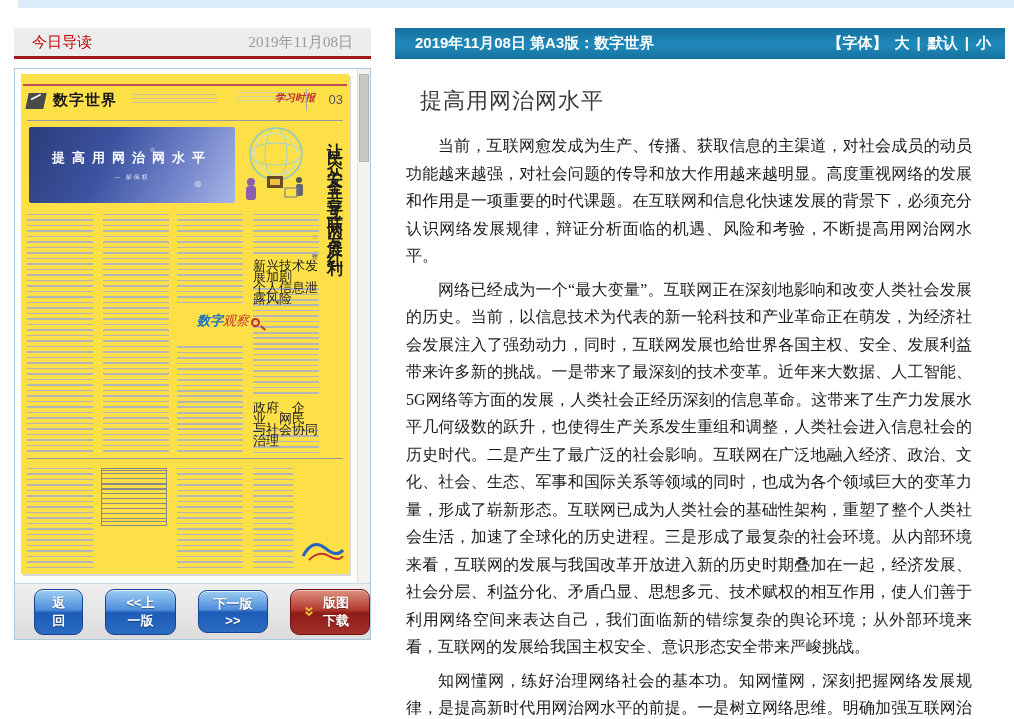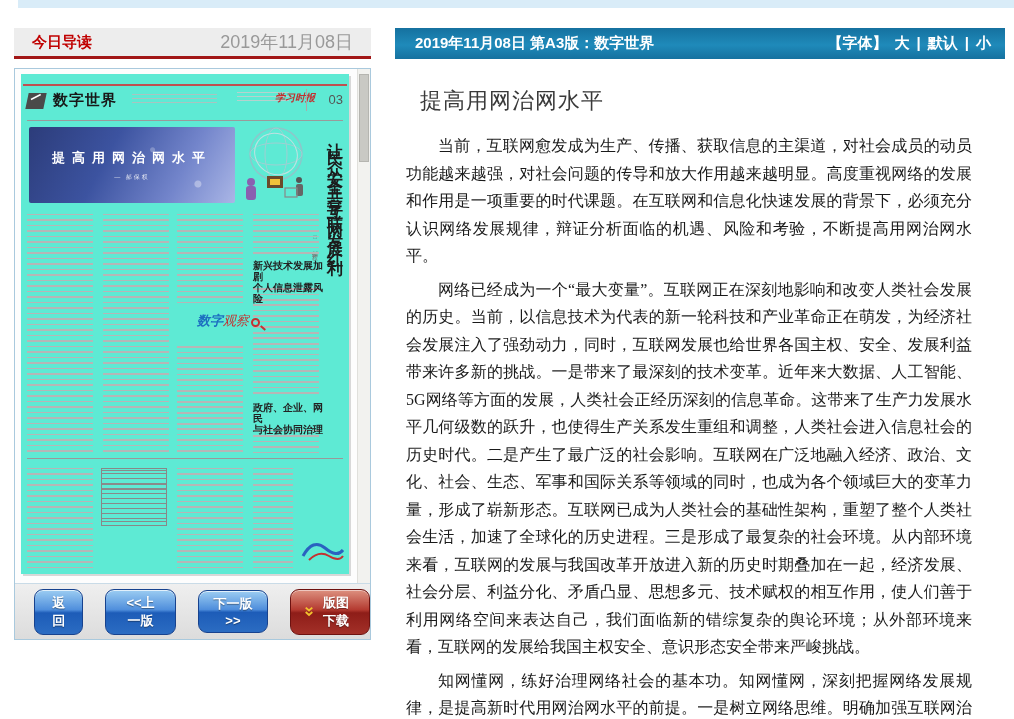--- a/index.html
+++ b/index.html
@@ -7,32 +7,32 @@
               background:#ffffff; font-family:"Liberation Sans", sans-serif; }
 
   .top-strip { margin-left:18px; height:8px; background:#d9ecf8; }
 
   .layout { display:flex; gap:24px; margin:20px 9px 0 14px; }
 
   
   .sidebar { width:357px; flex:none; }
   .sb-header { height:31px; background:#ededed; border-bottom:3px solid #a21717;
                display:flex; align-items:center; justify-content:space-between; padding:0 18px 0 18px; }
-  .sb-title { color:#c00000; font-weight:bold; font-size:15px; }
-  .sb-date  { color:#999; font-size:18px; }
+  .sb-title { color:#c00000; font-weight:normal; font-size:15px; }
+  .sb-date  { color:#999; font-size:15px;font-family:Liberation Serif, serif; }
 
   .sb-box { margin-top:9px; position:relative; height:572px; border:1px solid #a9c9dd; background:#fff; }
 
   .sb-scroll { position:absolute; top:0; right:0; bottom:56px; width:13px;
                background:#f2f2ef; border-left:1px solid #e0e0dc; }
   .sb-scroll .thumbbar { position:absolute; top:5px; left:1px; right:1px; height:88px;
                background:#c9c9c4; border:1px solid #b5b5b0; }
 
   .thumb-area { position:absolute; top:0; left:0; right:13px; bottom:56px; background:#fdfdfd; }
-  .np { position:absolute; left:6px; top:5px; width:328px; height:500px; background:#5eead4;
+  .np { position:absolute; left:6px; top:5px; width:328px; height:500px; background:#fde047;
         box-shadow:2px 2px 0 #d8d8d8; overflow:hidden; }
 
   .np-redline { position:absolute; top:10px; left:2px; right:2px; height:2px; background:#c05050; }
   .np-masthead { position:absolute; top:15px; left:6px; right:6px; height:28px; }
   .np-logo { position:absolute; left:0; top:4px; width:18px; height:16px; background:#4a4a4a;
              transform:skewX(-12deg); }
   .np-logo:after { content:""; position:absolute; left:3px; top:3px; width:10px; height:2px; background:#fff; transform:rotate(-30deg); }
   .np-secname { position:absolute; left:26px; top:2px; font-size:15px; font-weight:bold; color:#181818; letter-spacing:1px; }
   .np-mastmini { position:absolute; left:105px; top:5px; width:85px; height:12px;
                  background:repeating-linear-gradient(180deg,#bbb 0 1px,transparent 1px 4px); opacity:.8; }
@@ -56,21 +56,21 @@
 
   .np-globe { position:absolute; left:216px; top:50px; }
   .np-vert { position:absolute; right:1px; top:56px; height:340px; writing-mode:vertical-rl;
              font-size:16px; font-weight:bold; color:#1c1c1c; letter-spacing:9px;
              font-family:"Liberation Serif", serif; line-height:26px; }
   .np-vbyline { position:absolute; right:30px; top:160px; writing-mode:vertical-rl;
              font-size:6px; color:#777; letter-spacing:2px; }
 
   .fk { position:absolute; width:66px;
         background:repeating-linear-gradient(180deg,#b6b6b6 0 1.5px,transparent 1.5px 5.5px); }
-  .np-subhead { position:absolute; width:72px; font-size:10px; font-weight:bold; color:#222;
+  .np-subhead { position:absolute; width:72px; font-size:13px; font-weight:normal; color:#222;
                 line-height:11px; font-family:"Liberation Serif", serif; }
 
   .np-collogo { position:absolute; left:156px; top:237px; width:74px; height:30px;margin-left:20px; }
   .np-collogo .blue { color:#1d6fc0; font-weight:bold; font-style:italic; font-size:13px; }
   .np-collogo .red  { color:#c43030; font-style:italic; font-size:13px; font-family:"Liberation Serif", serif; }
   .mag { display:inline-block; width:9px; height:9px; border:2px solid #c43030; border-radius:50%;
          position:relative; top:2px; left:2px; }
   .mag:after { content:""; position:absolute; left:7px; top:7px; width:6px; height:2px;
          background:#c43030; transform:rotate(40deg); }
 

